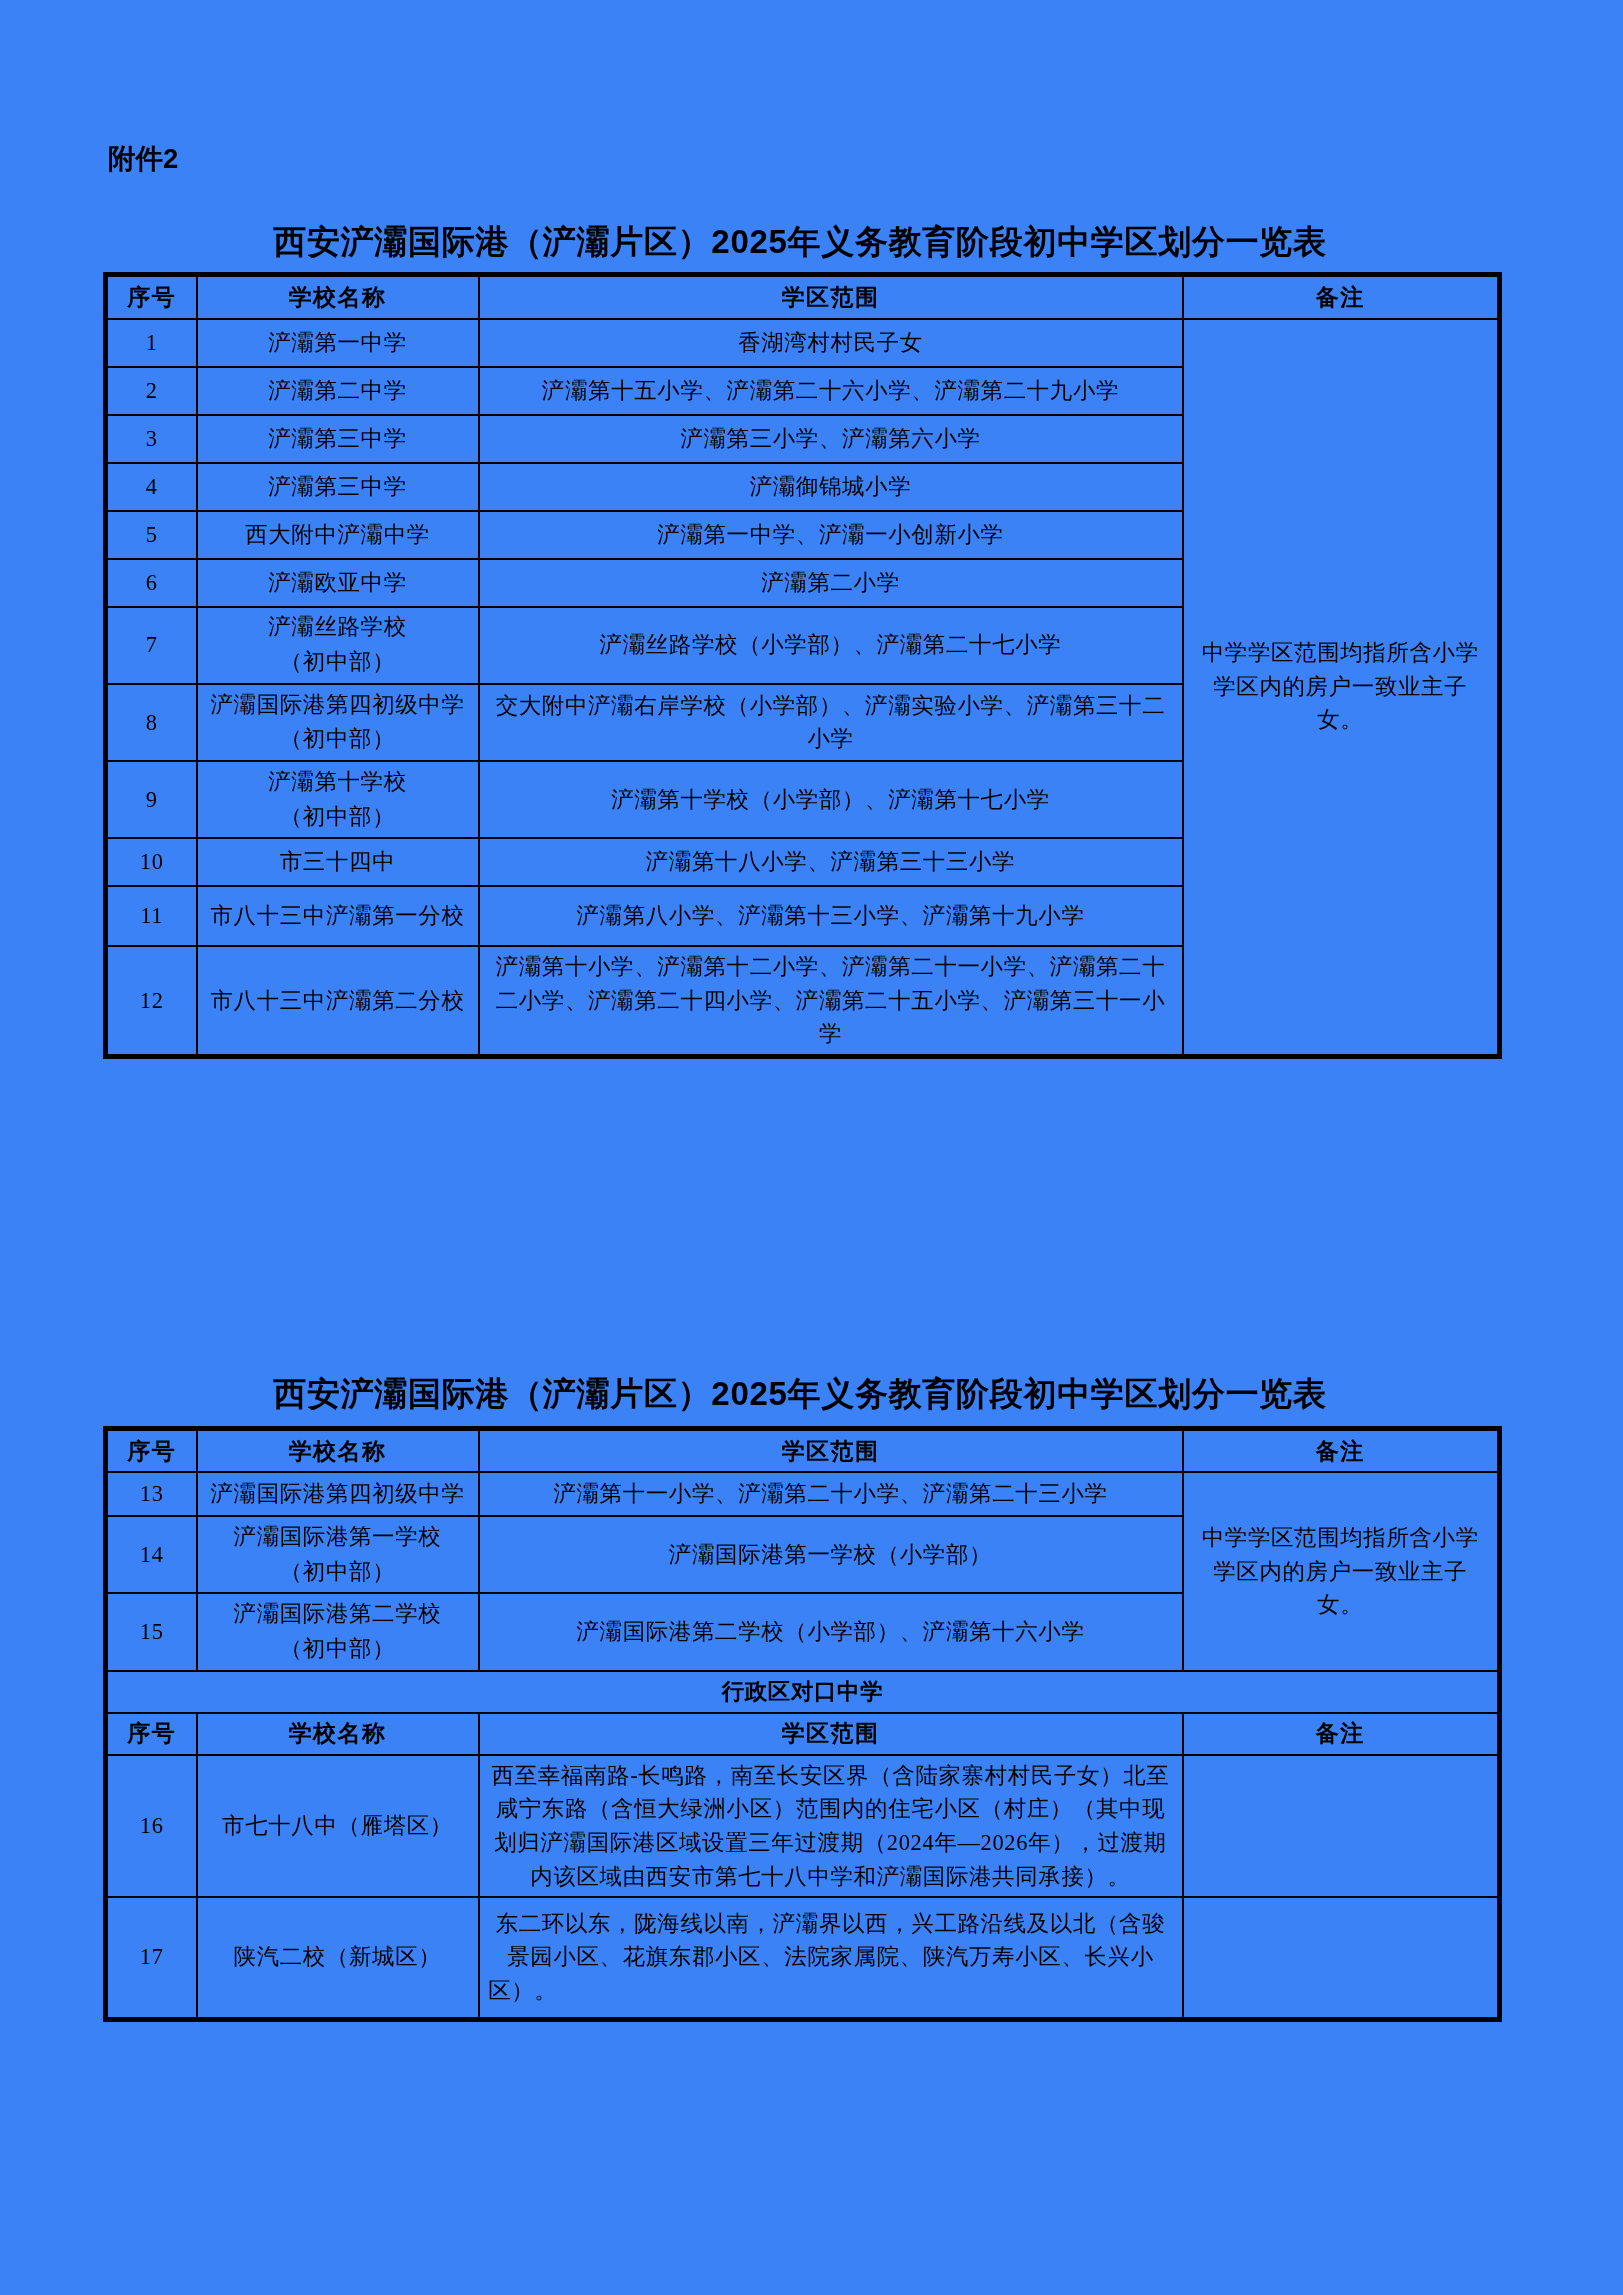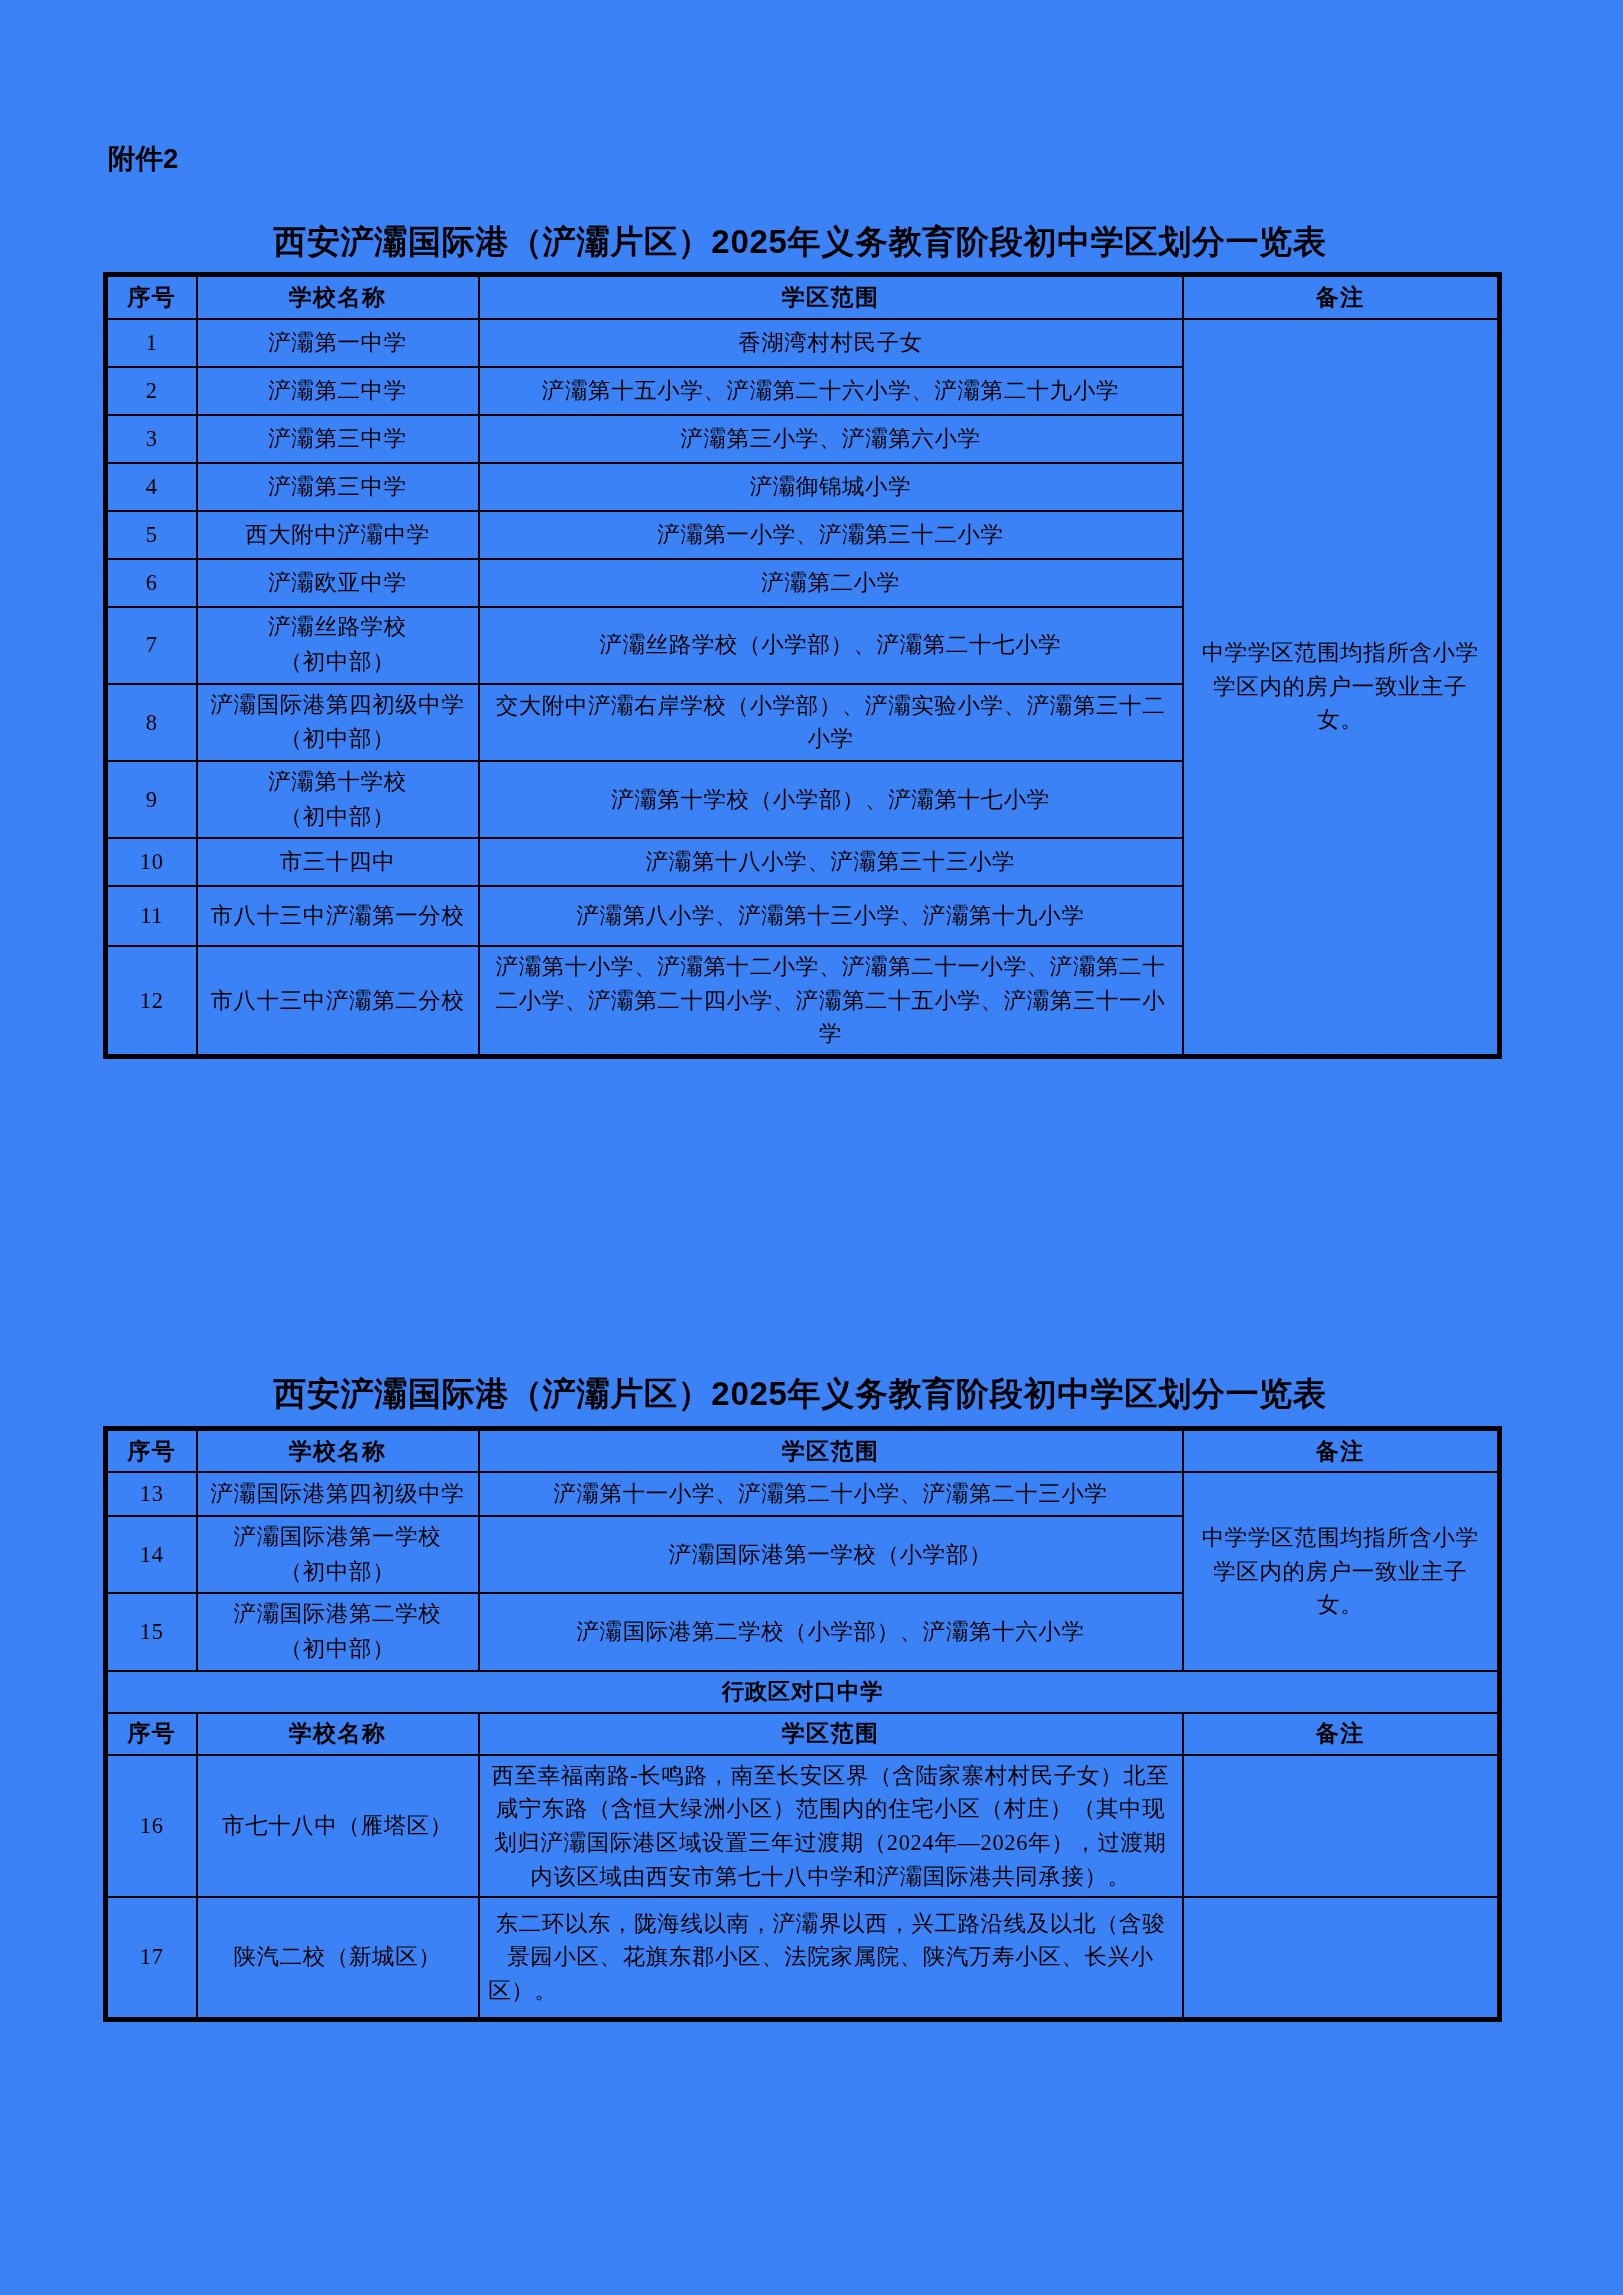--- a/index.html
+++ b/index.html
@@ -112,21 +112,21 @@
         <td>浐灞第三小学、浐灞第六小学</td>
       </tr>
       <tr style="height:48px">
         <td class="num">4</td>
         <td>浐灞第三中学</td>
         <td>浐灞御锦城小学</td>
       </tr>
       <tr style="height:48px">
         <td class="num">5</td>
         <td>西大附中浐灞中学</td>
-        <td>浐灞第一小学、浐灞第三十二小学</td>
+        <td>浐灞第一中学、浐灞一小创新小学</td>
       </tr>
       <tr style="height:48px">
         <td class="num">6</td>
         <td>浐灞欧亚中学</td>
         <td>浐灞第二小学</td>
       </tr>
       <tr style="height:69px">
         <td class="num">7</td>
         <td>
           <div class="schl">浐灞丝路学校</div>

